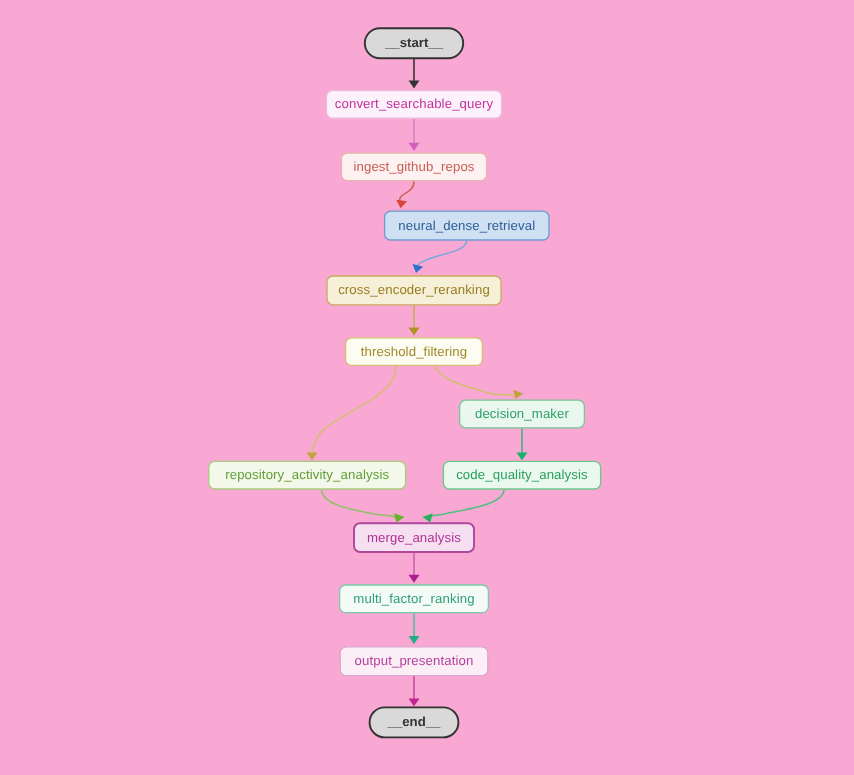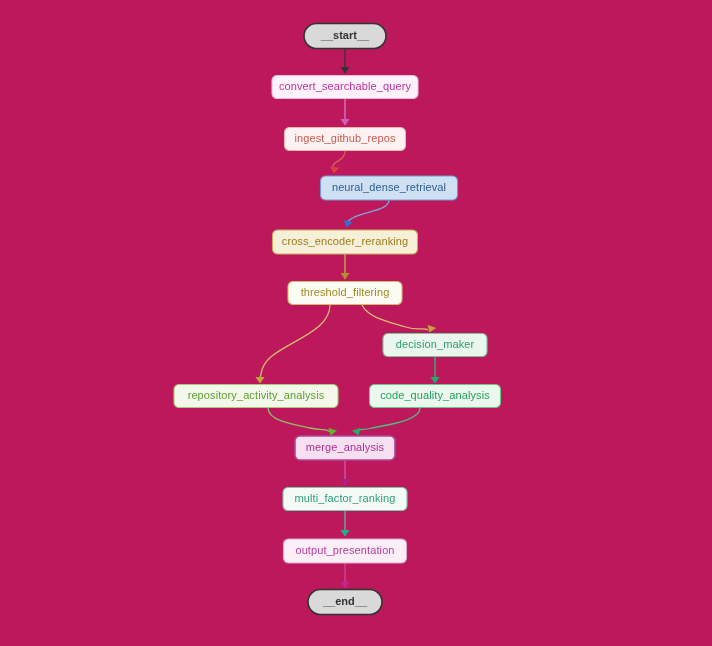--- a/index.html
+++ b/index.html
@@ -46,21 +46,21 @@
     fill: #333333;
   }
   .edge-path {
     fill: none;
     stroke-width: 1.3px;
   }
 </style>
 </head>
 <body>
 
-<div id="canvas" style="background: #be185d;">
+<div id="canvas" style="background: #f9a8d4;">
   <svg id="graph" viewBox="0 0 712 646">
     <g id="edges-layer">
         <path class="edge-path" d="M345,49 L345,73" stroke="#333333"></path>
         <path class="edge-path" d="M345,99 L345,125" stroke="#d57fc4"></path>
         <path class="edge-path" d="M345,151 C345,163 329,160 334,170" stroke="#cf6355"></path>
         <path class="edge-path" d="M389,200 C389,213 352,211 346,224" stroke="#7ba6d6"></path>
         <path class="edge-path" d="M345,254 L345,279" stroke="#c9ab5c"></path>
         <path class="edge-path" d="M330,305 C330,330 292,340 272,356 C262,364 261,372 260,380" stroke="#d5bd6f"></path>
         <path class="edge-path" d="M362,305 C368,318 390,322 406,327 C418,331 424,327 428,330" stroke="#d5bd6f"></path>
         <path class="edge-path" d="M435,357 L435,381" stroke="#3db37e"></path>

